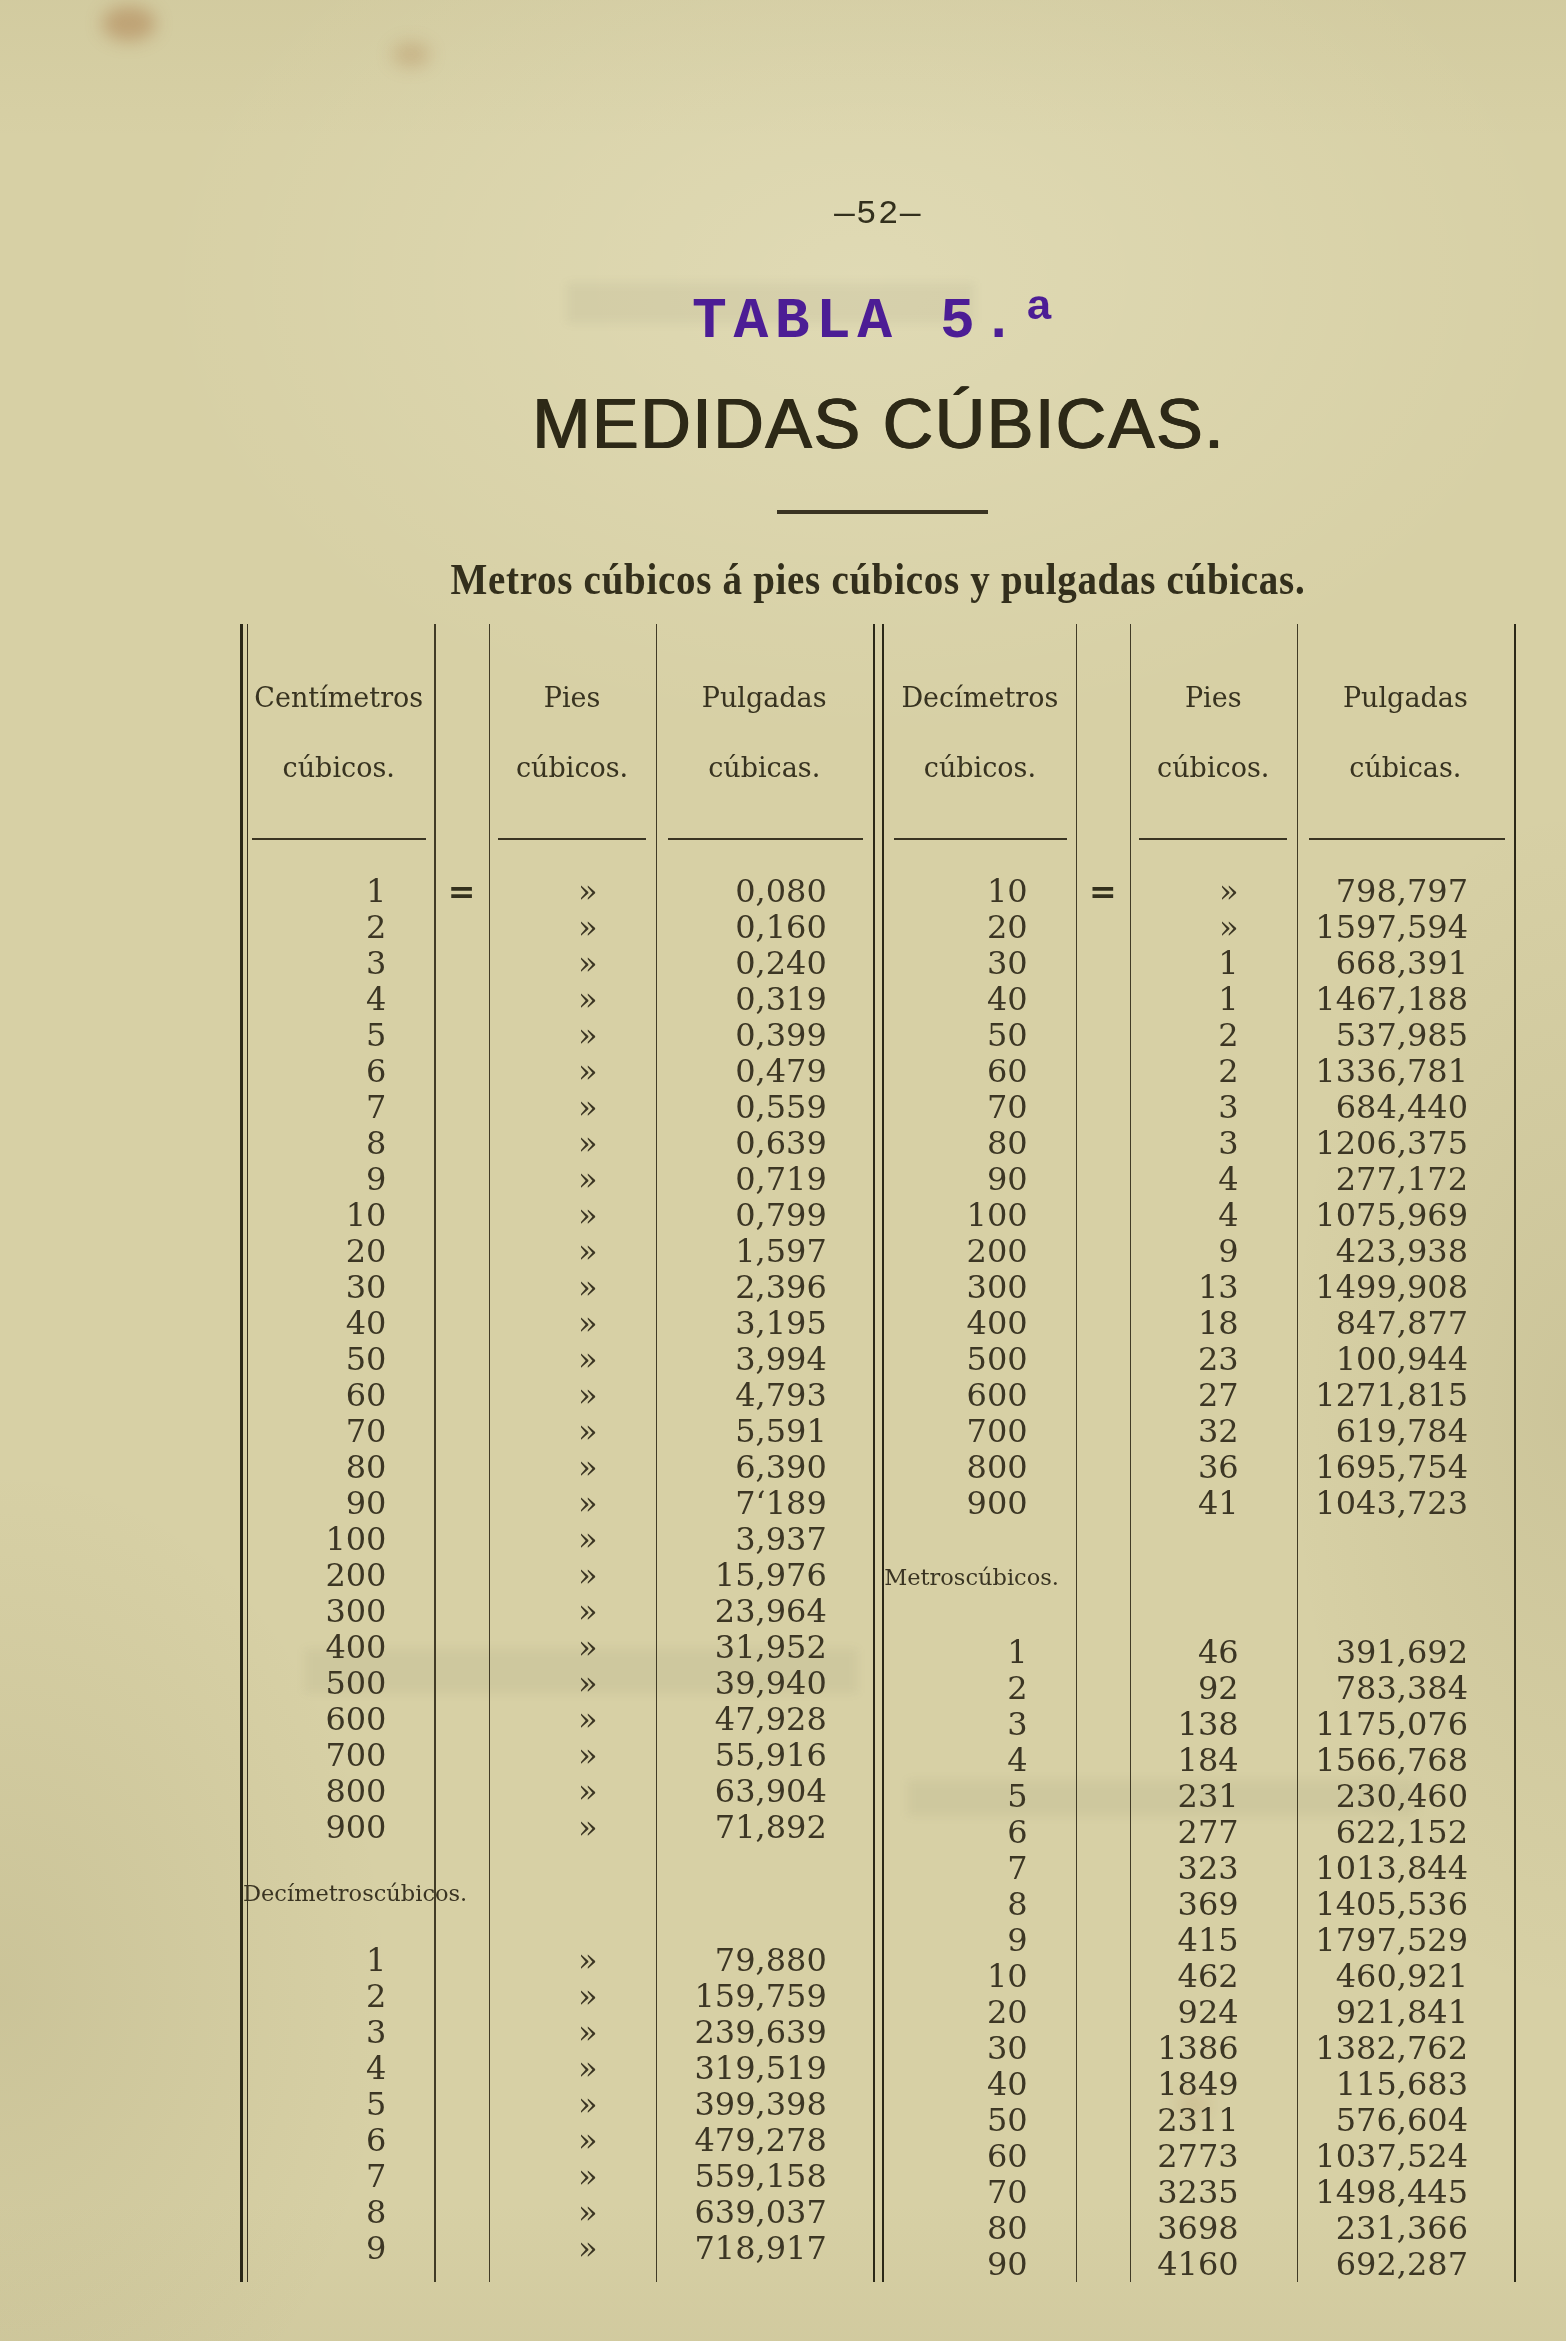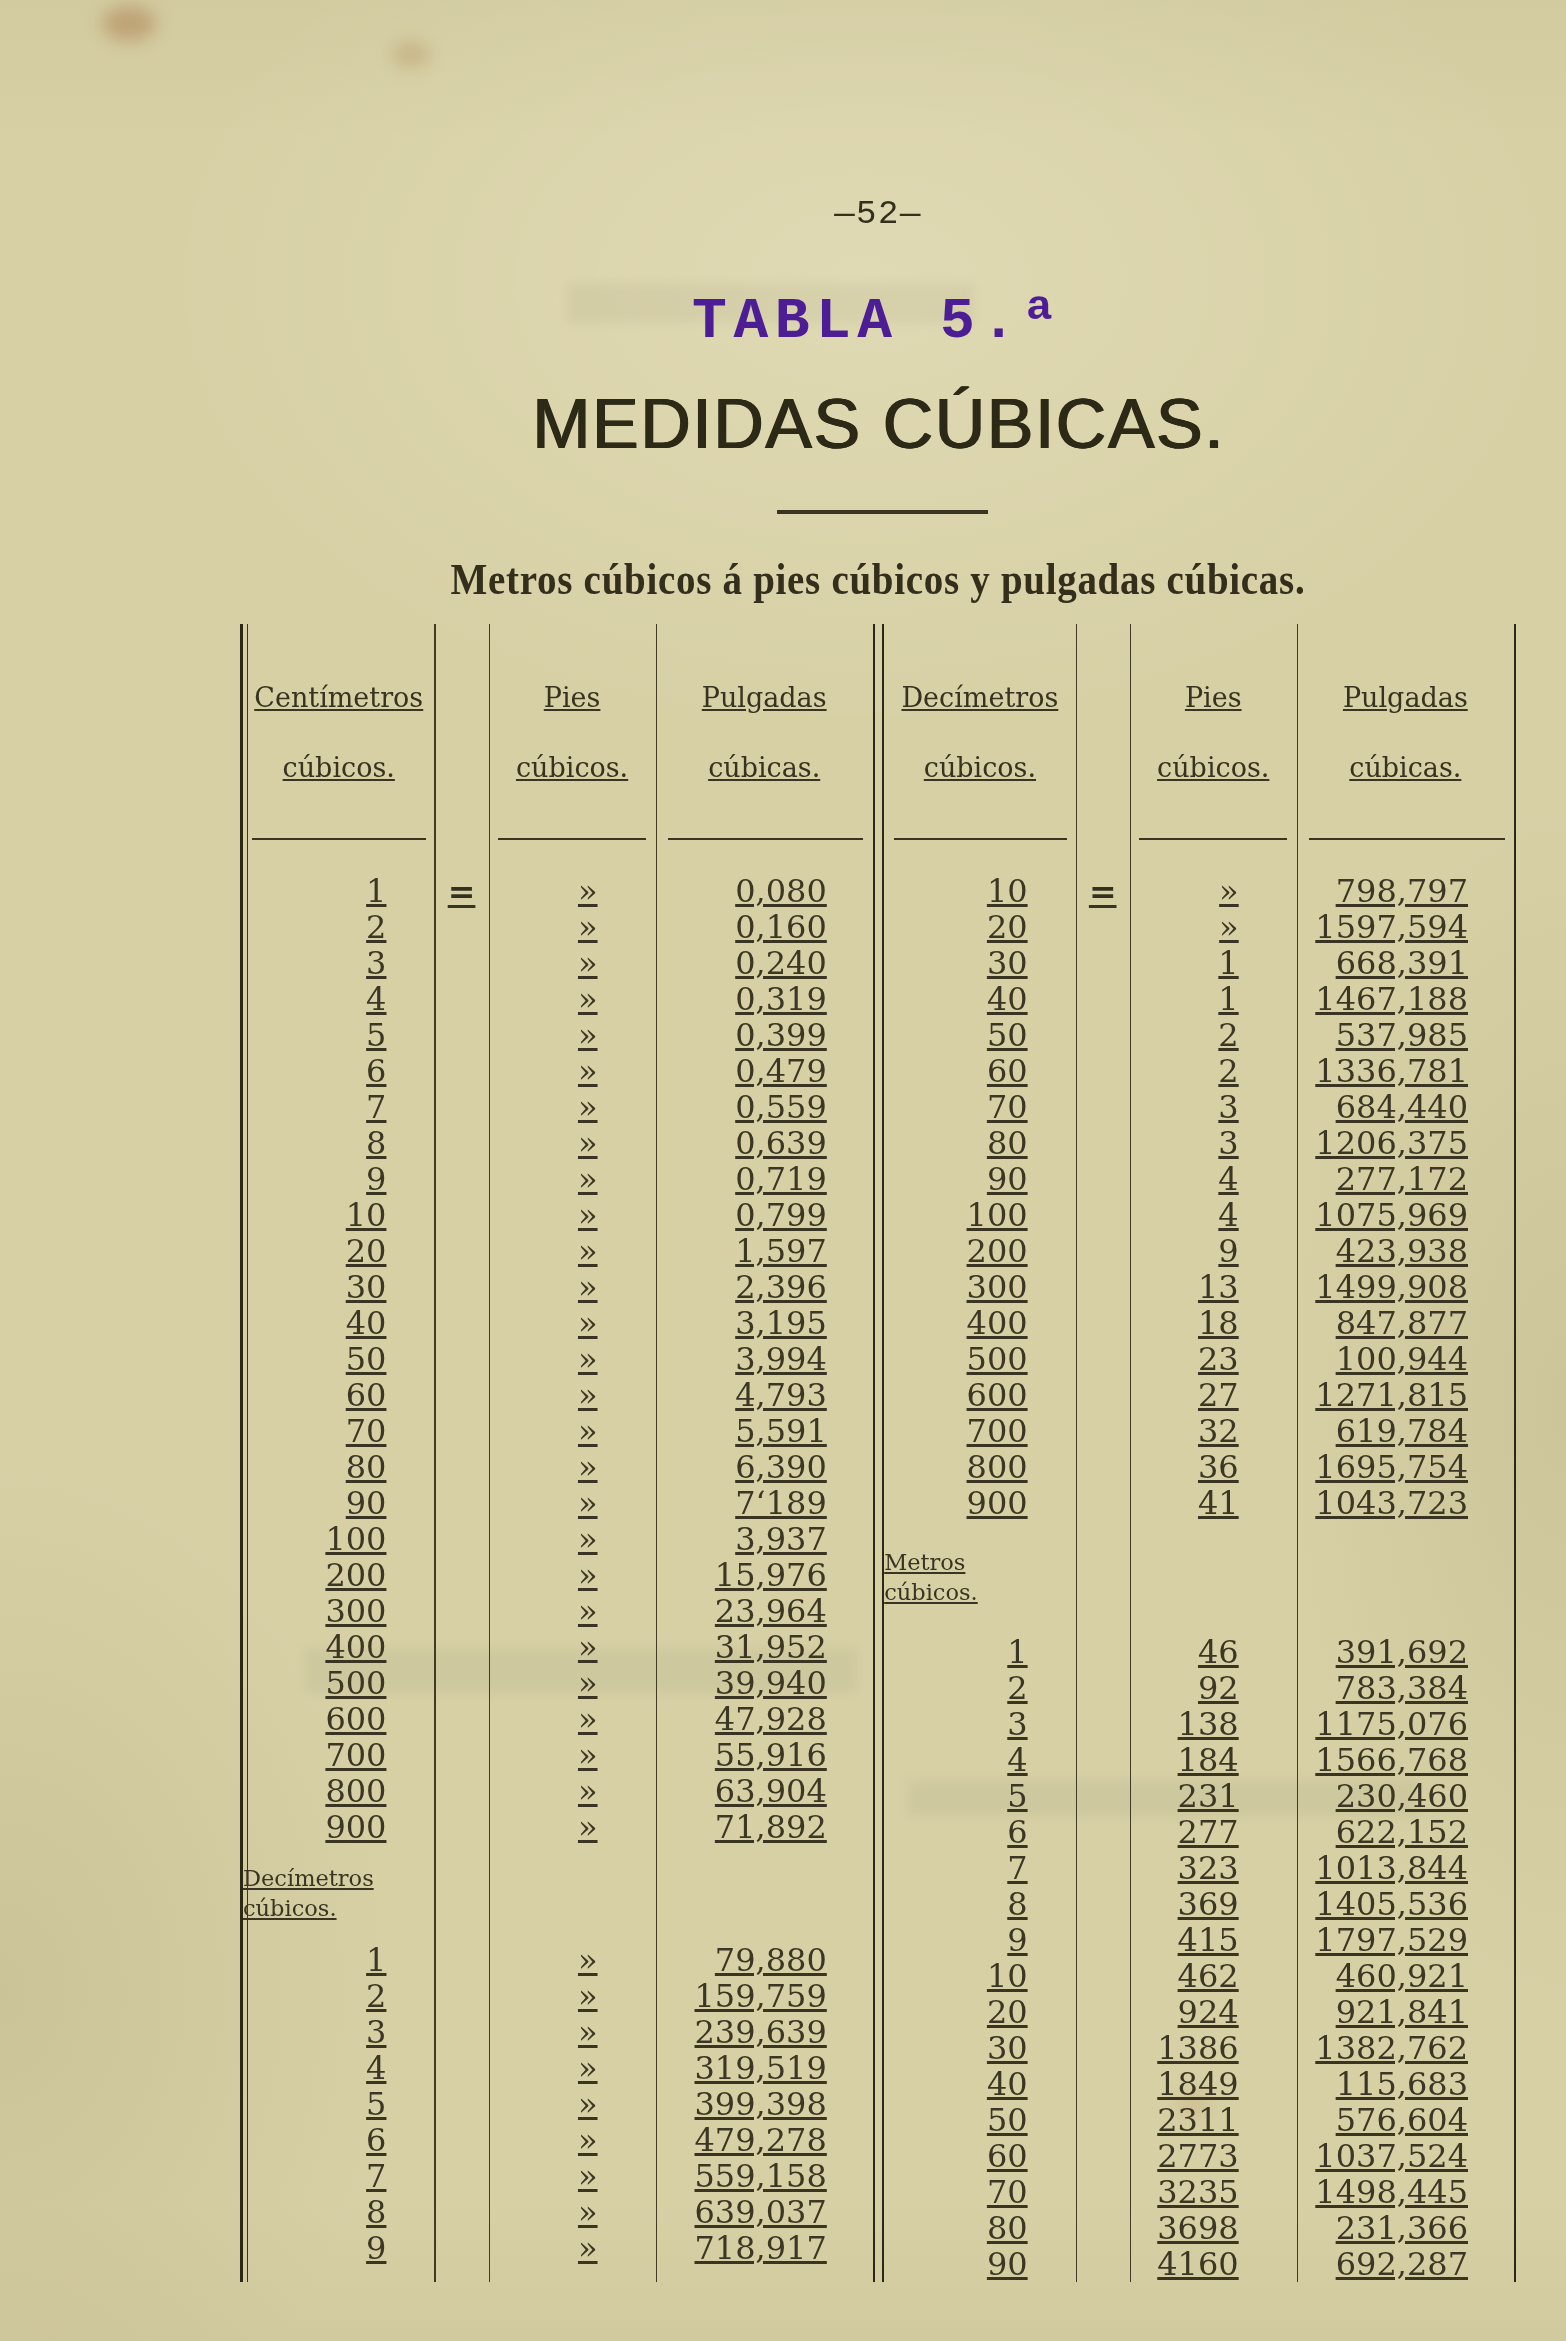--- a/index.html
+++ b/index.html
@@ -38,21 +38,21 @@
   
   .table-wrap{position:absolute;left:240px;top:619px;width:1276px;height:1659px;display:flex;flex-direction:column;}
   .t-top-bar{height:6.5px;background:#2b2817;}
   .t-top-line{height:2.2px;background:#2b2817;margin-top:5.1px;}
   .table-body{
     flex:1;display:flex;position:relative;margin-top:0;
     border-left:3.6px solid #2b2817;border-right:2.9px solid #2b2817;
   }
   .inner-left-line{position:absolute;left:3.6px;top:0;bottom:0;width:1.5px;background:#3a3422;}
   .half-divider{width:7.3px;border-left:2.2px solid #2b2817;border-right:2.2px solid #2b2817;}
-  .half{flex:1;position:relative;display:flex;flex-direction:column;overflow:hidden;text-decoration:underline;}
+  .half{flex:1;position:relative;display:flex;flex-direction:column;overflow:hidden;}
   .vline{position:absolute;top:0;bottom:0;width:1.5px;background:#413b26;}
   .vl-1{left:30.4%}.vl-2{left:39%}.vl-3{left:65.5%}
 
   .head-row{height:216px;display:flex;position:relative;flex-shrink:0;}
   .hcell{display:flex;flex-direction:column;justify-content:center;gap:39px;text-align:center;
          font-size:27px;color:#383320;box-sizing:border-box;}
   .hc-label{width:30.4%}.hc-eq{width:8.6%}.hc-pies{width:26.5%}.hc-pulg{width:34.5%}
   .hrule{position:absolute;bottom:0;height:2.2px;background:#3a3422;}
   .hr-1{left:1.5%;width:27.5%}.hr-2{left:40.5%;width:23.5%}.hr-3{left:67.5%;width:31%}
 
@@ -60,22 +60,22 @@
   .rows-spacer{height:33px;flex-shrink:0;}
   .row{display:flex;height:36px;align-items:center;font-size:32px;color:#3c3624;flex-shrink:0;}
   .cell{box-sizing:border-box;white-space:nowrap;}
   .c-label{width:30.4%;text-align:right;padding-right:48px;}
   .c-eq{width:8.6%;text-align:center;font-weight:bold;font-size:33px;color:#33301d;}
   .c-pies{width:26.5%;text-align:right;padding-right:58px;}
   .c-pulg{width:34.5%;text-align:right;padding-right:46px;}
 
   .section-row{display:flex;align-items:center;flex-shrink:0;height:97px;}
   .half[data-half="1"] .section-row{height:113px;}
-  .section-label{width:30.4%;font-size:22.5px;line-height:1.3;
-                 display:flex;flex-direction:column;color:#3a3422;}
+  .section-label{width:30.4%;text-align:center;font-size:22.5px;line-height:1.3;
+                 display:flex;color:#3a3422;}
 </style>
 </head>
 <body>
 
 <div class="paper-shade"></div>
 <div class="stain" style="left:102px;top:5.8px;width:54px;height:35px;background:rgba(150,78,28,0.32);"></div>
 <div class="stain" style="left:392px;top:42px;width:38px;height:25px;background:rgba(152,88,34,0.22);"></div>
 <div class="stain" style="left:1177px;top:2092px;width:33px;height:26px;background:rgba(150,95,40,0.14);"></div>
 <div class="ghost" style="left:567px;top:283px;width:407px;height:40px;"></div>
 <div class="ghost" style="left:305px;top:1649px;width:552px;height:44px;"></div>

